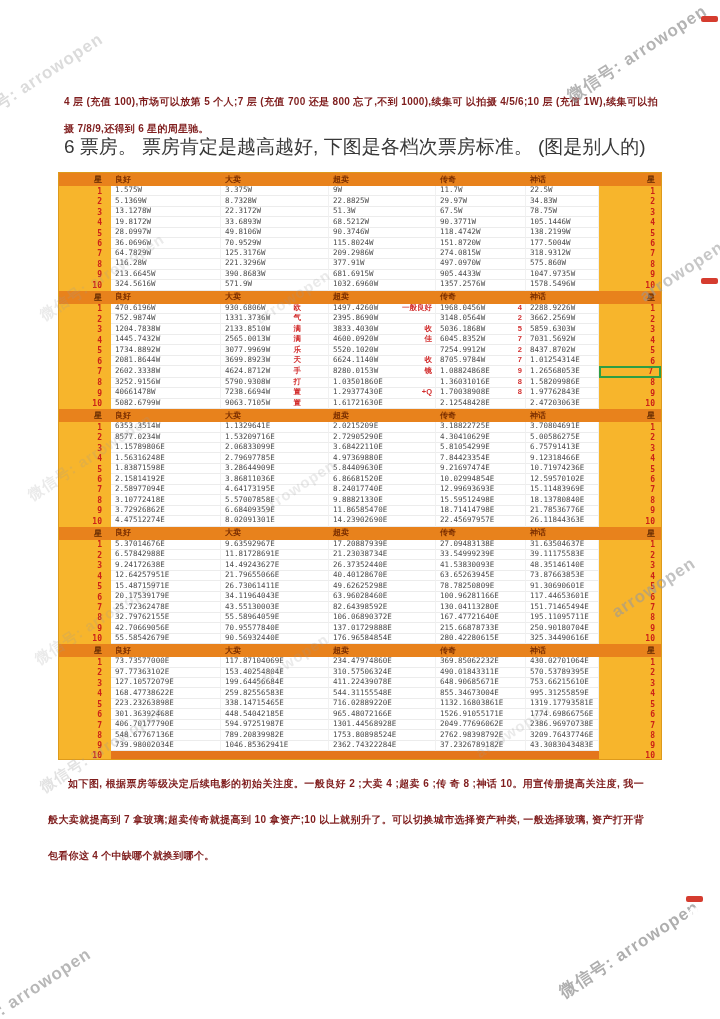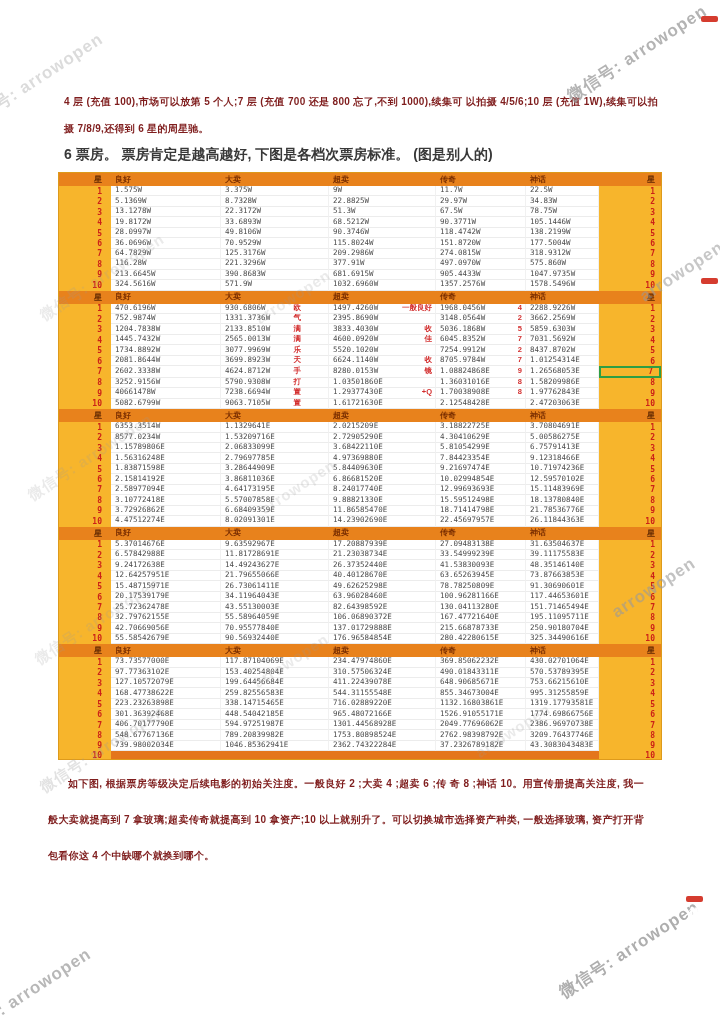--- a/index.html
+++ b/index.html
@@ -1,21 +1,21 @@
 <!DOCTYPE html>
 <html><head>
 <meta charset="utf-8">
 <style>
   html,body{margin:0;padding:0;}
   body{width:720px;height:1019px;background:#ffffff;position:relative;overflow:hidden;
        font-family:"Liberation Sans","DejaVu Sans",sans-serif;color:#333;}
   .para{position:absolute;color:#7f1d1d;font-weight:700;font-size:10px;line-height:27px;
         text-align:justify;letter-spacing:.3px;}
   #para-top{left:64px;top:88px;width:594px;}
-  #heading{left:64px;top:146px;width:594px;font-weight:700;font-size:14px;color:#383838;position:absolute;}
+  #heading{left:64px;top:134px;width:594px;font-weight:400;font-size:19px;color:#383838;position:absolute;}
   #para-bottom{left:48px;top:766px;width:596px;line-height:36px;text-indent:2em;}
   
   #sheet{position:absolute;left:58px;top:172px;width:604px;height:588px;
          background:#F7B52C;display:flex;flex-direction:column;
          border:1px solid #dd9a1c;box-sizing:border-box;
          font-family:"DejaVu Sans Mono","Liberation Mono",monospace;}
   .trow{display:grid;grid-template-columns:52px 110px 108px 107px 90px 73px 62px;
         flex:1 1 auto;min-height:0;}
   .trow.divider{flex:0 0 13px;background:#E8821C;}
   .trow.barrow .bar{background:#E4761B;grid-column:2/7;}

